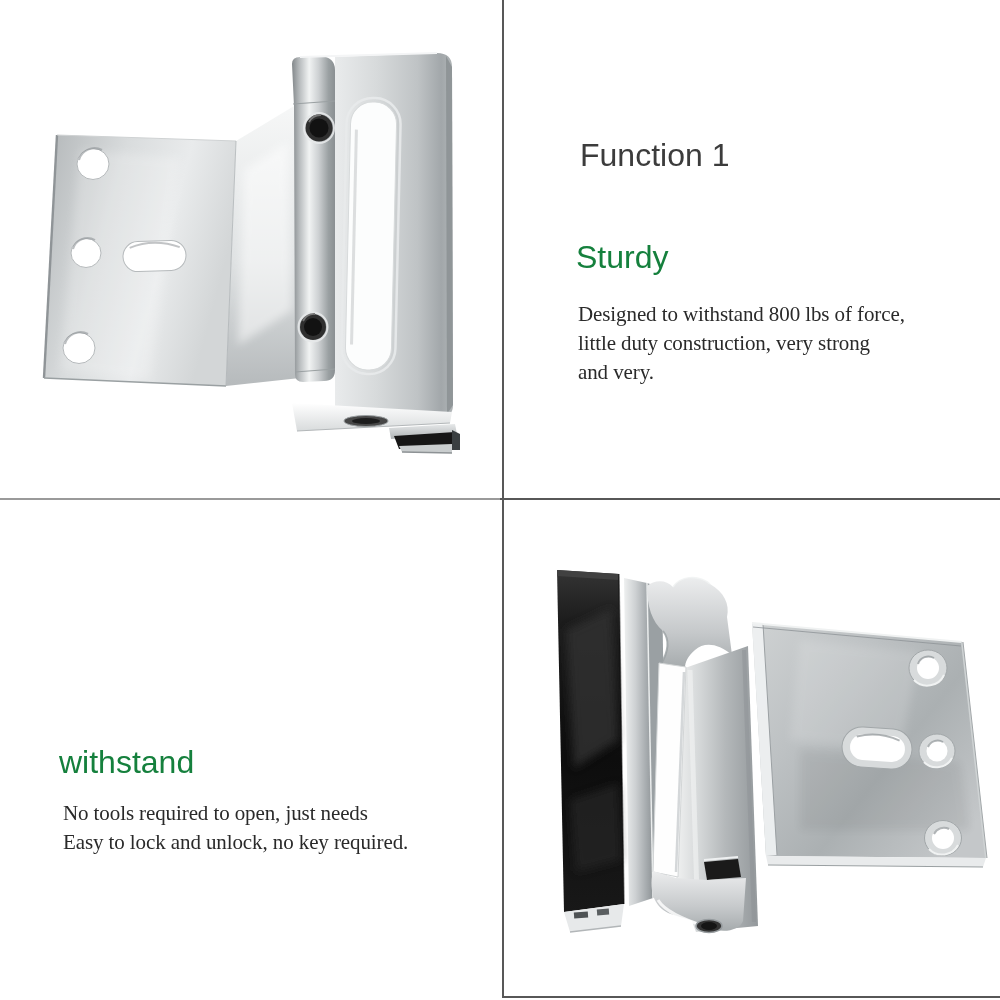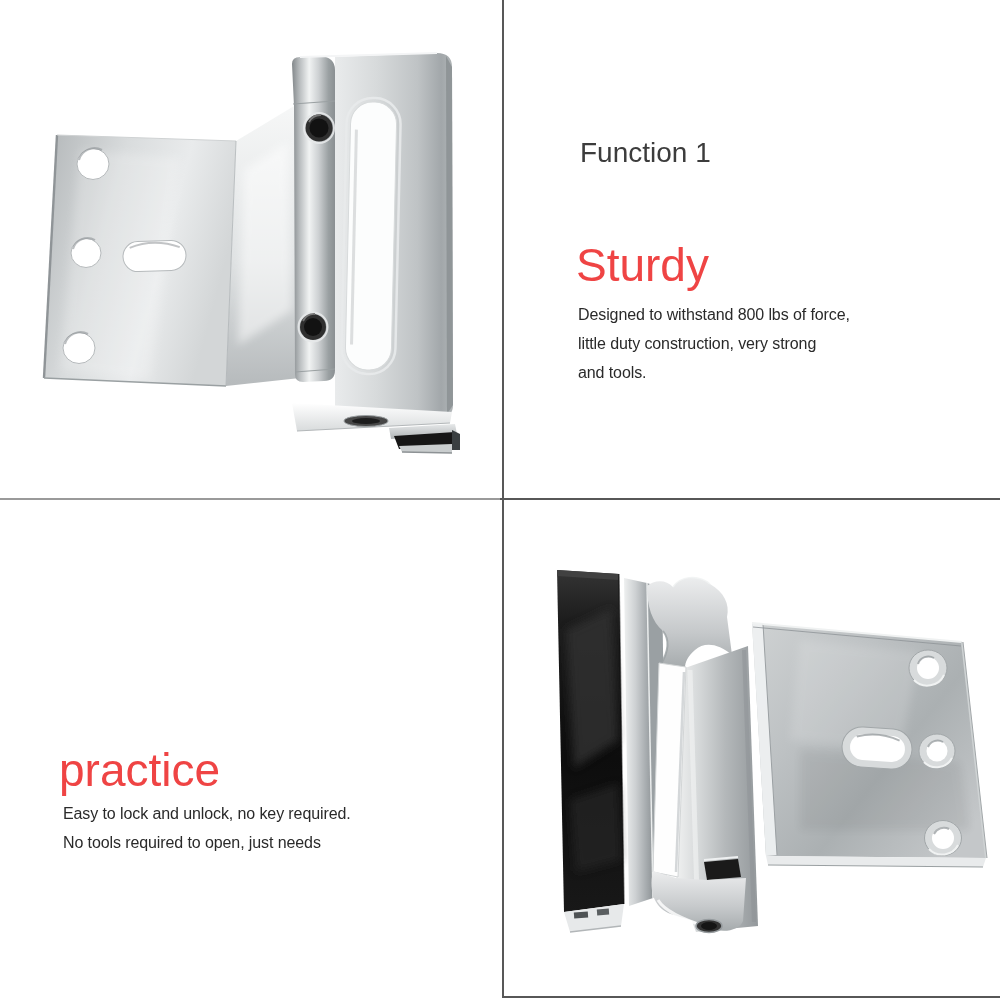--- a/index.html
+++ b/index.html
@@ -3,23 +3,23 @@
 <meta charset="utf-8">
 <style>
   html,body{margin:0;padding:0;background:#ffffff;}
   .canvas{position:relative;width:1000px;height:1000px;background:#ffffff;overflow:hidden;
           font-family:"Liberation Sans",sans-serif;}
   .abs{position:absolute;}
   .divider-h{left:0;top:498px;width:1000px;height:1.6px;
              background:linear-gradient(to right,#9a9a9a 0%,#9a9a9a 50%,#575757 50%,#575757 100%);}
   .divider-v{left:502px;top:0;width:1.6px;height:998px;background:#585858;}
   .divider-b{left:502px;top:996.4px;width:498px;height:1.6px;background:#575757;}
-  .fn-label{font-size:28px;line-height:1.2;color:#3c3c3c;}
-  .headline{font-size:46px;line-height:1.15;color:#ef4444;}
-  .body-text{font-size:16px;line-height:29px;color:#2a2a2a;letter-spacing:-0.1px;}
+  .fn-label{font-size:32px;line-height:1.2;color:#3c3c3c;}
+  .headline{font-size:32px;line-height:1.15;color:#15803d;}
+  .body-text{font-size:21px;line-height:29px;color:#2a2a2a;letter-spacing:-0.1px;font-family:Liberation Serif, serif;}
 </style>
 </head>
 <body>
 
 <div class="canvas">
 
   <svg class="abs" style="left:0;top:0" width="500" height="500" viewBox="0 0 500 500" role="img" aria-label="Chrome door security hinge lock, angled view: flat mounting plate with three round screw holes and one oblong slot, bent toward a vertical hinge body with white vertical slot, two black screws and bottom latch hook">
     <defs>
       <linearGradient id="plateG" x1="0" y1="0" x2="1" y2="0.35">
         <stop offset="0" stop-color="#b2b6b8"></stop>
@@ -220,26 +220,26 @@
     </g>
   </svg>
 
   <div class="abs" style="left:580px;top:136px">
     <div class="fn-label">Function 1</div>
   </div>
   <div class="abs headline" style="left:576px;top:239px">Sturdy</div>
   <div class="abs body-text" style="left:578px;top:300px">
     <div>Designed to withstand 800 lbs of force,</div>
     <div>little duty construction, very strong</div>
-    <div>and tools.</div>
+    <div>and very.</div>
   </div>
 
-  <div class="abs headline" style="left:59px;top:744px">practice</div>
+  <div class="abs headline" style="left:59px;top:744px">withstand</div>
   <div class="abs body-text" style="left:63px;top:799px">
+    <div>No tools required to open, just needs</div>
     <div>Easy to lock and unlock, no key required.</div>
-    <div>No tools required to open, just needs</div>
   </div>
 
   <div class="abs divider-h"></div>
   <div class="abs divider-v"></div>
   <div class="abs divider-b"></div>
 
 </div>
 
 </body></html>

